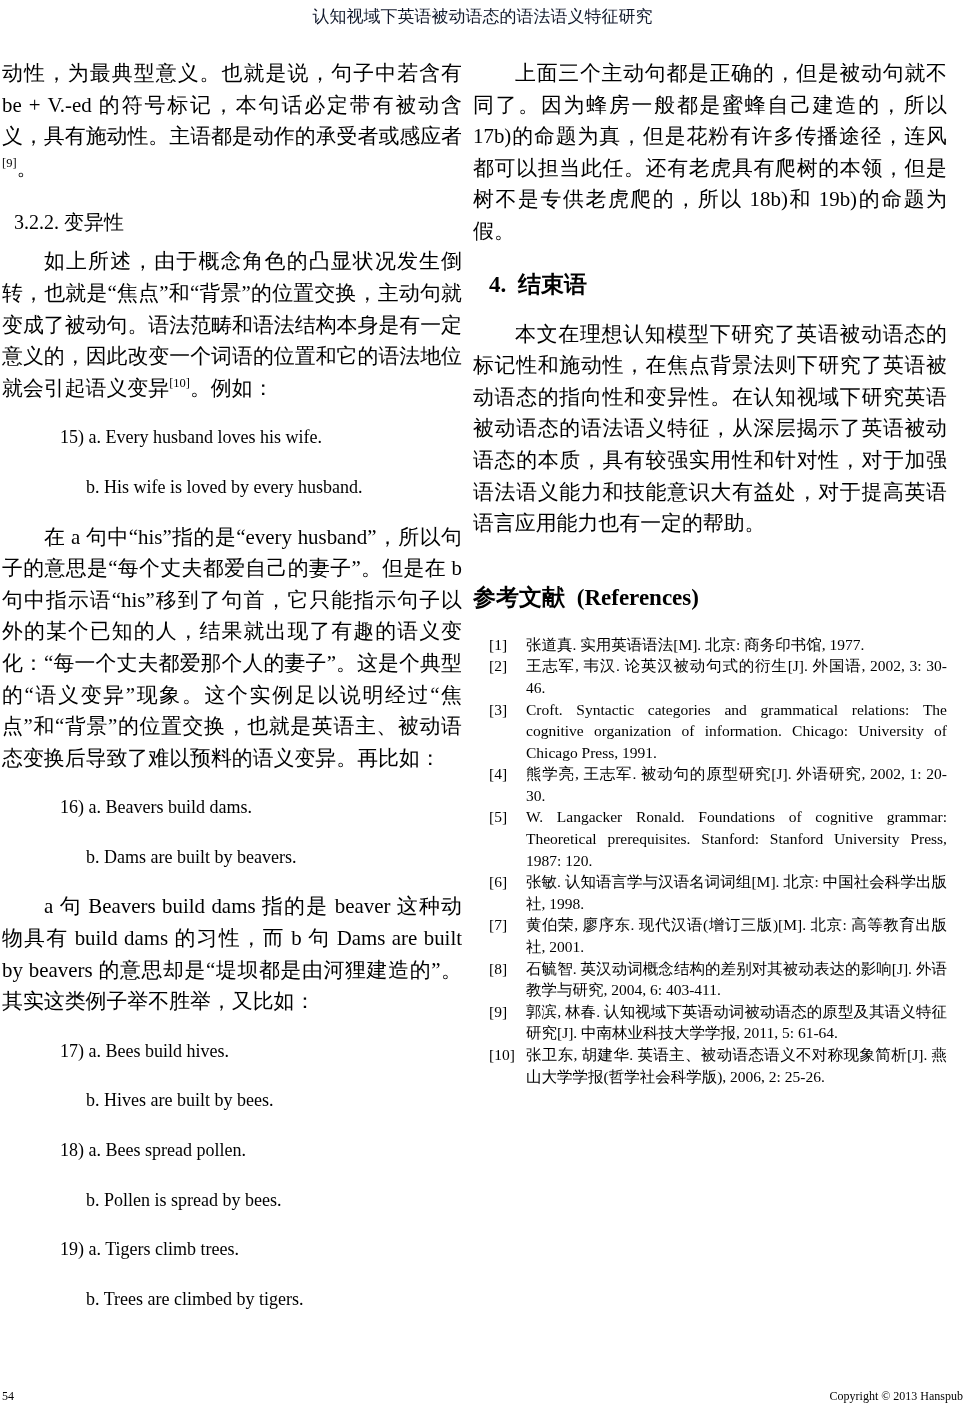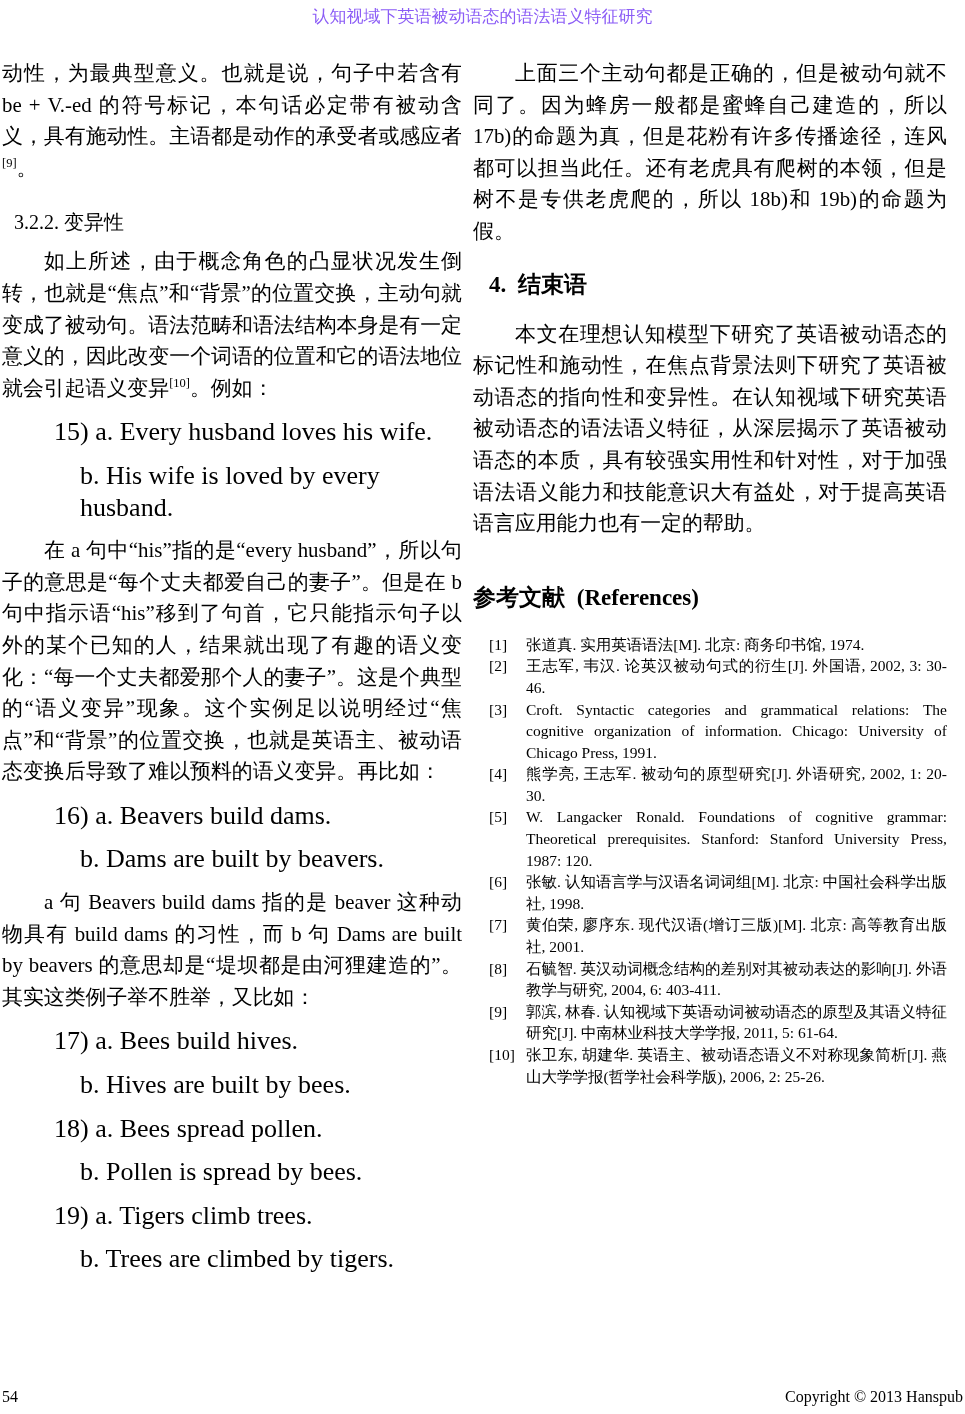--- a/index.html
+++ b/index.html
@@ -8,21 +8,21 @@
     width:965px; height:1414px;
     background:#ffffff;
     color:#000000;
     font-family:"Liberation Serif","DejaVu Serif",serif;
     overflow:hidden;
   }
   .running-header {
     position:absolute; top:6px; left:0; width:100%;
     text-align:center;
     font-size:17px; line-height:22px;
-    color:#8b5cf6;
+    color:#0f172a;
   }
   .col { position:absolute; top:58px; }
   .col-left  { left:2px;   width:460px; }
   .col-right { left:473px; width:474px; }
 
   p.body {
     margin:0;
     font-size:20.9px;
     line-height:31.6px;
     text-align:justify;
@@ -44,39 +44,39 @@
   h2.section {
     margin:23px 0 20px 16px;
     font-size:23px;
     font-weight:bold;
     line-height:28px;
     word-spacing:6px;
   }
   h2.refs-heading { margin:44px 0 22px 0; }
 
   p.example {
-    margin:12px;
-    font-size:26px;
+    margin:18px;
+    font-size:18px;
     line-height:31.6px;
     text-align:left;
   }
   .ex-a { padding-left:40px; }
   .ex-b { padding-left:66px; }
 
   .refs { font-size:15.5px; line-height:21.6px; }
   .ref  { display:flex; padding-left:16px; }
   .ref-num  { flex:0 0 37px; }
   .ref-text { flex:1; text-align:justify; }
 
   .footer {
     position:absolute;
     left:2px; right:2px; top:1386px;
     display:flex;
     justify-content:space-between;
-    font-size:16px; line-height:21px;
+    font-size:12px; line-height:21px;
   }
 </style>
 </head>
 <body>
 
 <div class="page">
 
   <div class="running-header">
     <span>认知视域下英语被动语态的语法语义特征研究</span>
   </div>
@@ -111,21 +111,21 @@
 
     <h2 class="section">4. 结束语</h2>
 
     <p class="body indent">本文在理想认知模型下研究了英语被动语态的标记性和施动性，在焦点背景法则下研究了英语被动语态的指向性和变异性。在认知视域下研究英语被动语态的语法语义特征，从深层揭示了英语被动语态的本质，具有较强实用性和针对性，对于加强语法语义能力和技能意识大有益处，对于提高英语语言应用能力也有一定的帮助。</p>
 
     <h2 class="section refs-heading">参考文献 (References)</h2>
 
     <div class="refs">
       <div class="ref">
         <span class="ref-num">[1]</span>
-        <span class="ref-text">张道真. 实用英语语法[M]. 北京: 商务印书馆, 1974.</span>
+        <span class="ref-text">张道真. 实用英语语法[M]. 北京: 商务印书馆, 1977.</span>
       </div>
       <div class="ref">
         <span class="ref-num">[2]</span>
         <span class="ref-text">王志军, 韦汉. 论英汉被动句式的衍生[J]. 外国语, 2002, 3: 30-46.</span>
       </div>
       <div class="ref">
         <span class="ref-num">[3]</span>
         <span class="ref-text">Croft. Syntactic categories and grammatical relations: The cognitive organization of information. Chicago: University of Chicago Press, 1991.</span>
       </div>
       <div class="ref">

